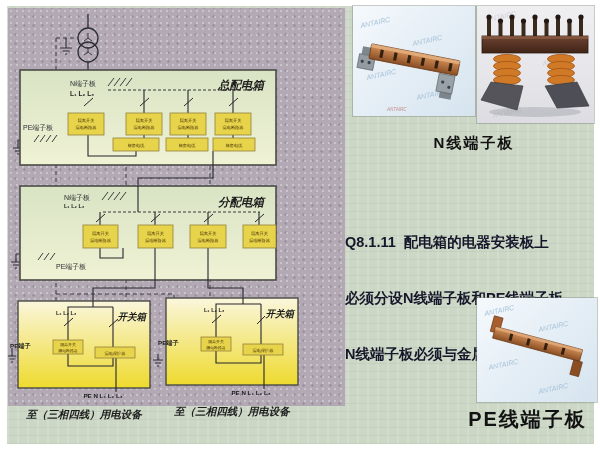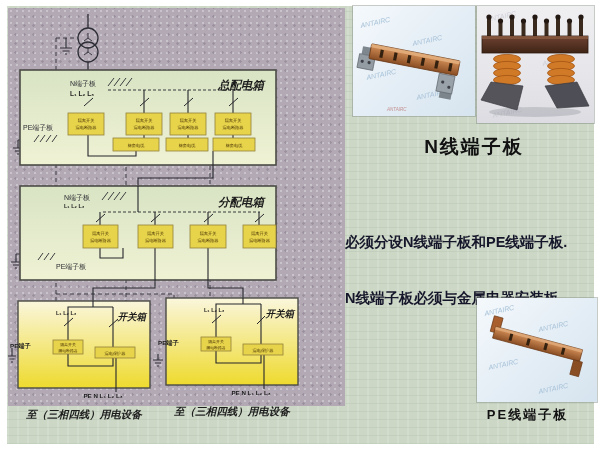--- a/index.html
+++ b/index.html
@@ -14,23 +14,23 @@
            radial-gradient(rgba(255,255,255,0.30) 1px, transparent 1.5px),
            radial-gradient(rgba(94,80,102,0.26) 1px, transparent 1.5px);
          background-size:6px 6px,9px 9px;background-position:0 0,3px 4px;}
   .photo{position:absolute;overflow:hidden;box-shadow:0 0 0 1px rgba(130,140,130,0.45);}
   .photo-blue{background:linear-gradient(135deg,#f5f9fc 0%,#e3edf5 55%,#d6e4ef 100%);}
   .photo-grey{background:linear-gradient(180deg,#efeff2 0%,#e6e6ea 60%,#dcdce2 100%);}
   .photo1{left:346px;top:0px;width:122px;height:110px;}
   .photo2{left:470px;top:0px;width:117px;height:117px;}
   .photo3{left:470px;top:292px;width:120px;height:104px;}
   .caption{position:absolute;text-align:center;font-weight:bold;color:#121212;
-           font-size:19px;letter-spacing:2px;}
+           font-size:15px;letter-spacing:2px;}
   .caption-n{left:352px;top:128px;width:230px;}
-  .caption-pe{left:448px;top:400px;width:145px;font-size:13px;}
+  .caption-pe{left:448px;top:400px;width:145px;font-size:20px;}
   .para{position:absolute;color:#16162a;font-weight:bold;font-size:14.5px;
         line-height:18.6px;white-space:pre-wrap;}
   .para1{left:338px;top:190px;width:256px;}
   .para2{left:338px;top:303px;width:138px;}
   svg text{font-family:"Liberation Sans","DejaVu Sans",sans-serif;}
 </style>
 </head>
 <body>
 
 <div class="frame">
@@ -298,20 +298,21 @@
       <g stroke="#3a3a40" stroke-width="0.7">
         <polygon points="14,76 46,80 40,104 4,94" fill="#54545a"></polygon>
         <polygon points="68,80 100,76 112,100 80,102" fill="#4e4e56"></polygon>
       </g>
     </svg>
   </div>
 
   <div class="caption caption-n">N线端子板</div>
 
   <div class="para para1">
+    <div>Q8.1.11  配电箱的电器安装板上</div>
     <div>必须分设N线端子板和PE线端子板.</div>
     <div>N线端子板必须与金属电器安装板</div>
     
   </div>
 
   <div class="para para2">
     
     
   </div>
 

